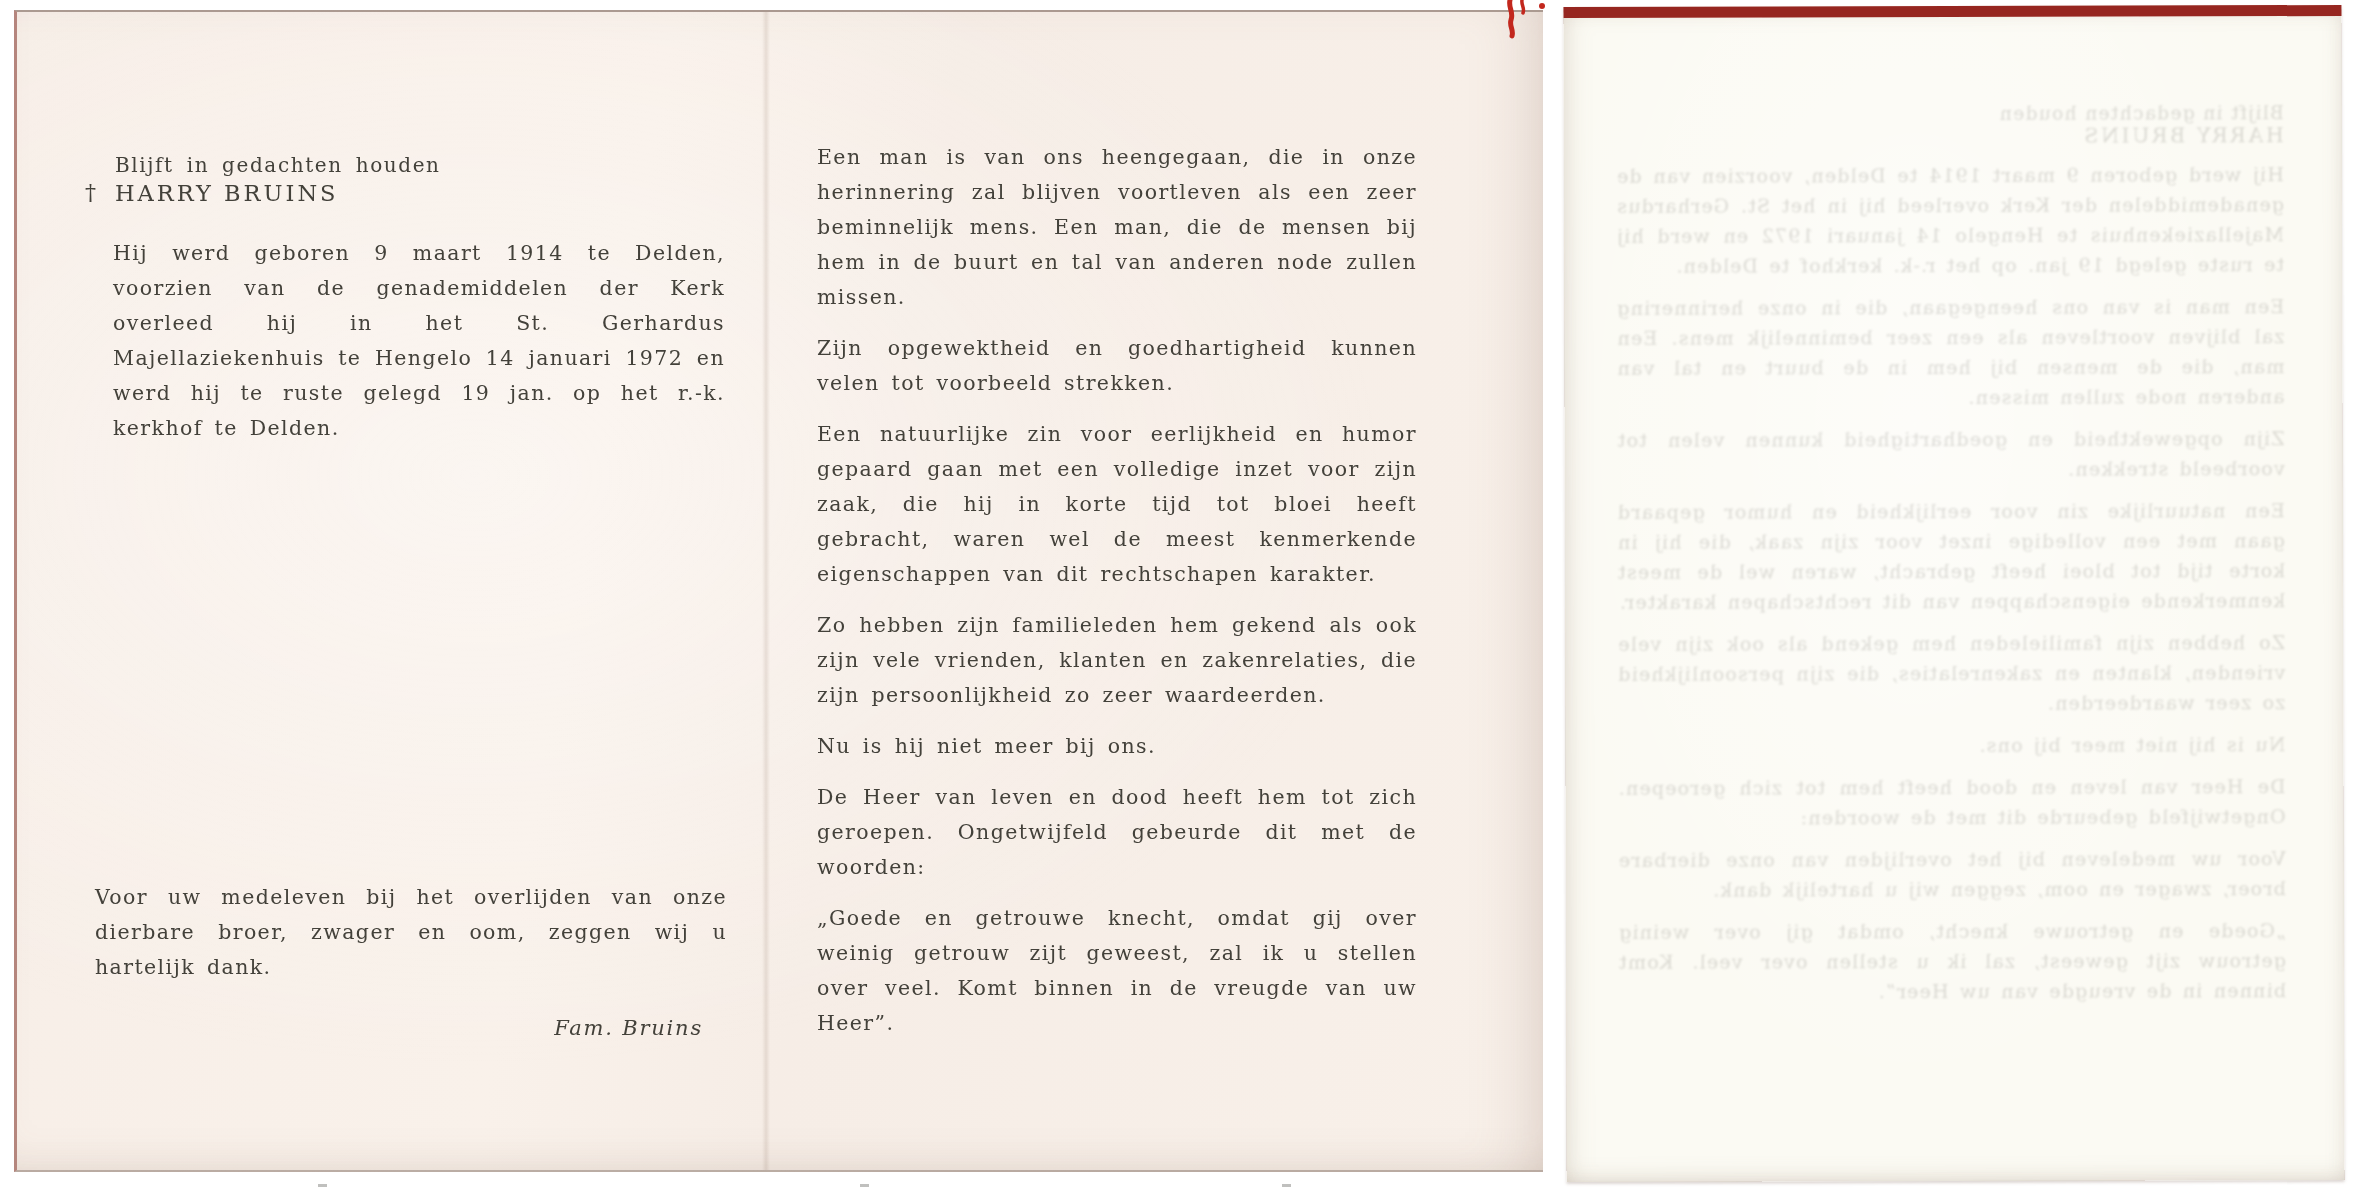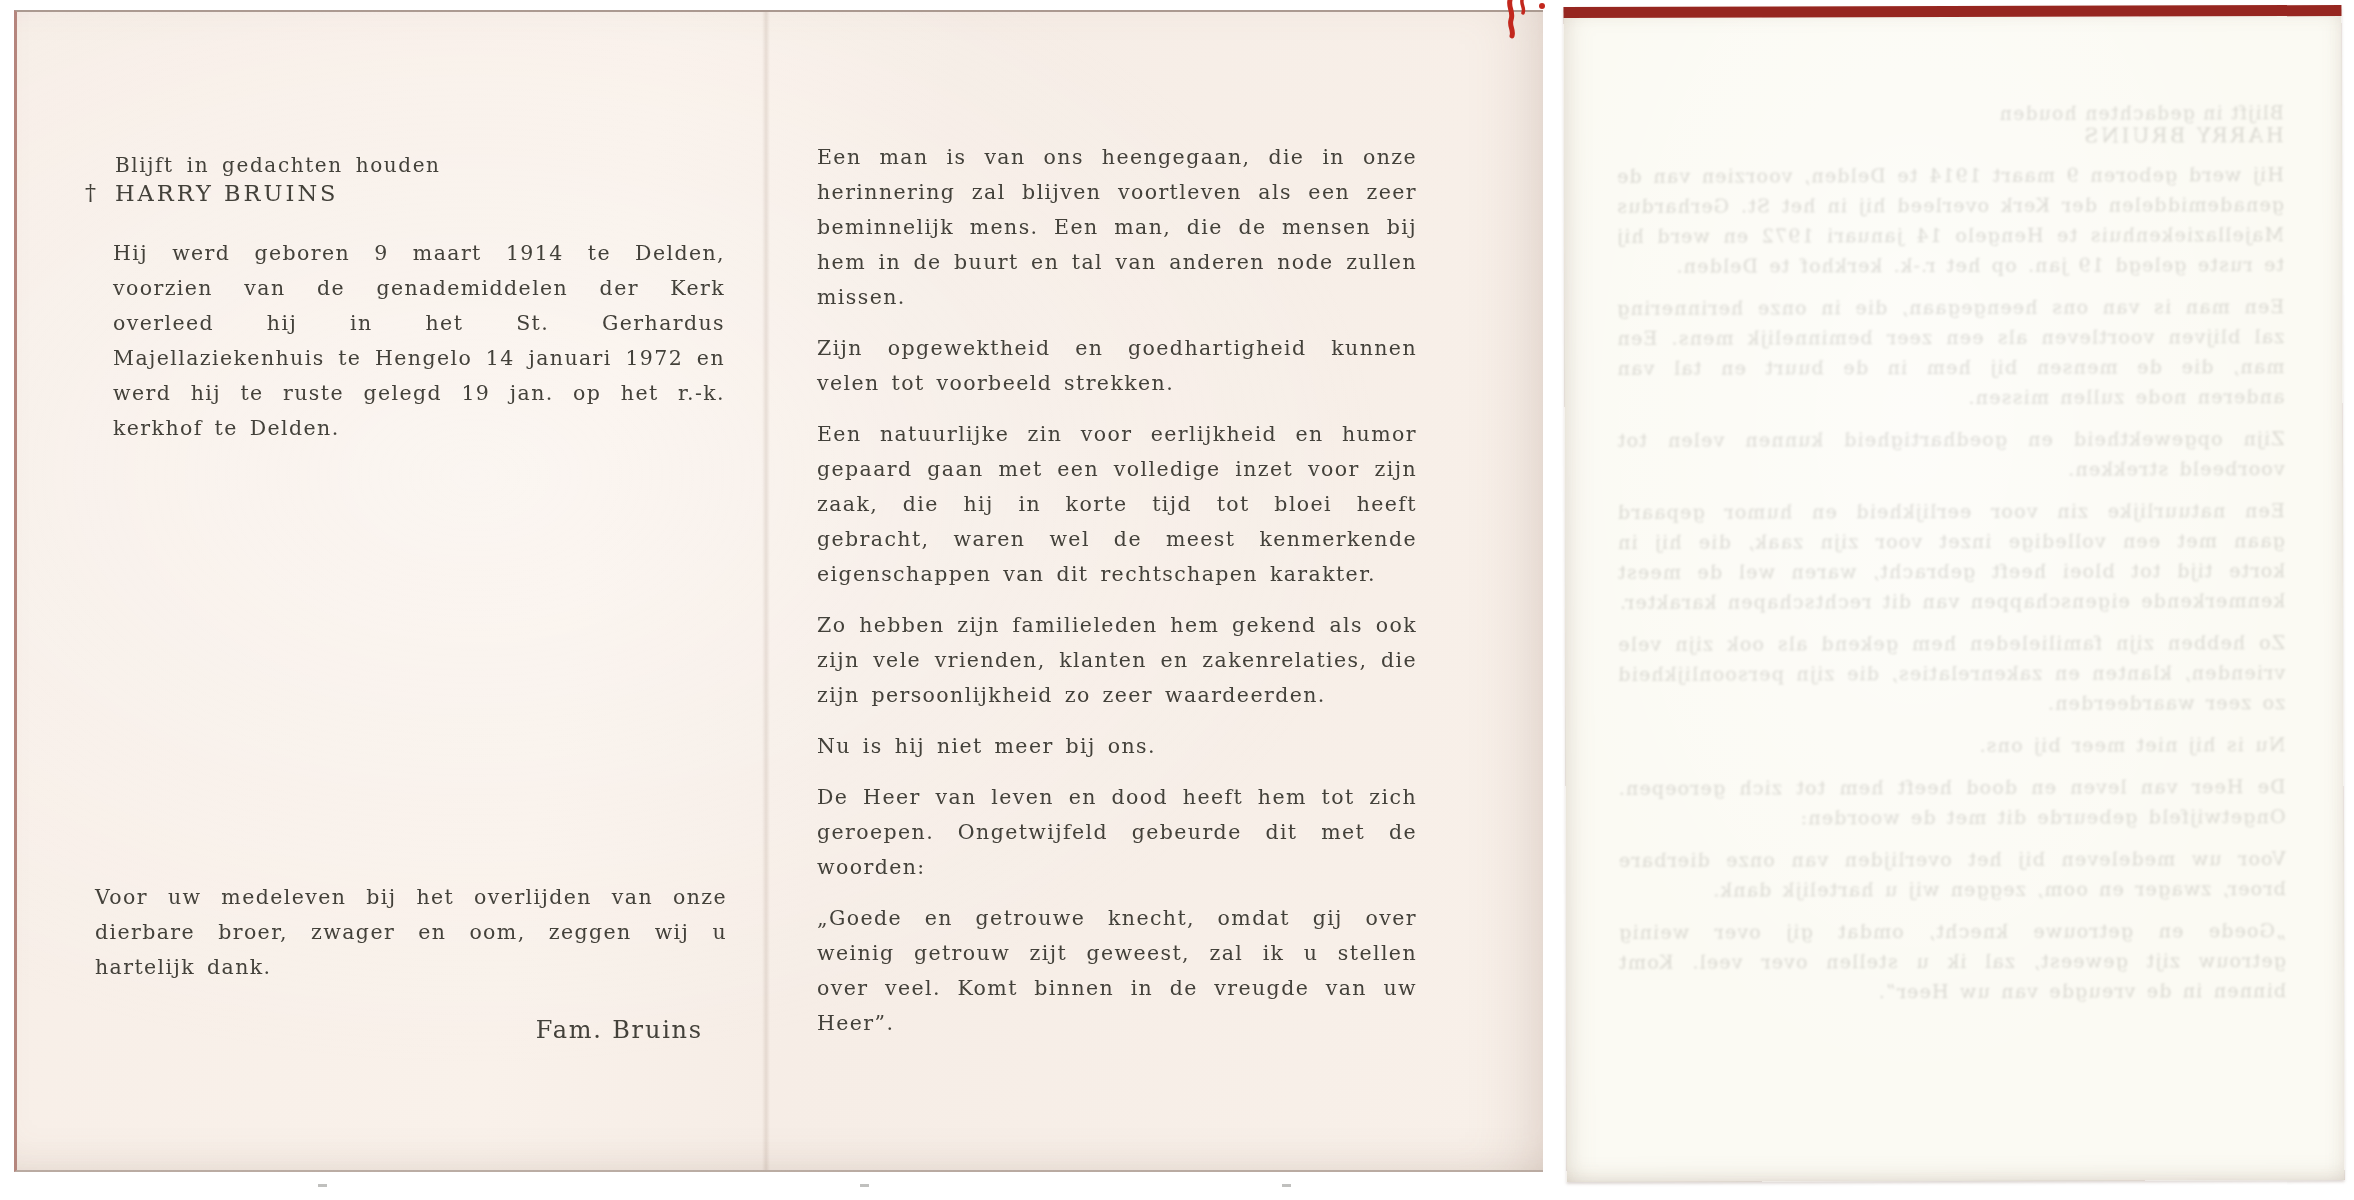--- a/index.html
+++ b/index.html
@@ -40,21 +40,21 @@
 
   .txt{
     font-size:20.5px;line-height:35px;letter-spacing:1.4px;word-spacing:4px;
     text-align:justify;color:var(--ink);
   }
   .intro{position:absolute;top:136px;left:2px;font-size:20px;letter-spacing:1.6px;word-spacing:5px;}
   .name-line{position:absolute;top:168px;left:2px;font-size:22.5px;letter-spacing:3px;}
   .cross{position:absolute;left:-30px;top:0;font-size:22px;}
   .body-par{position:absolute;top:224px;left:0;width:612px;}
   .thanks{position:absolute;top:868px;left:-18px;width:632px;}
-  .sig{position:absolute;top:1004px;right:22px;font-size:24px;letter-spacing:1.8px;}
+  .sig{position:absolute;top:1004px;right:22px;font-size:21px;letter-spacing:1.8px;font-style:italic;}
 
   .page-middle .par{margin-top:16px;}
   .page-middle .par:first-child{margin-top:128px;}
 
   
   .red-mark{position:absolute;left:1498px;top:0px;width:56px;height:40px;}
 
   
   .back-sheet{
     position:absolute;left:1565px;top:6px;width:778px;height:1164px;

